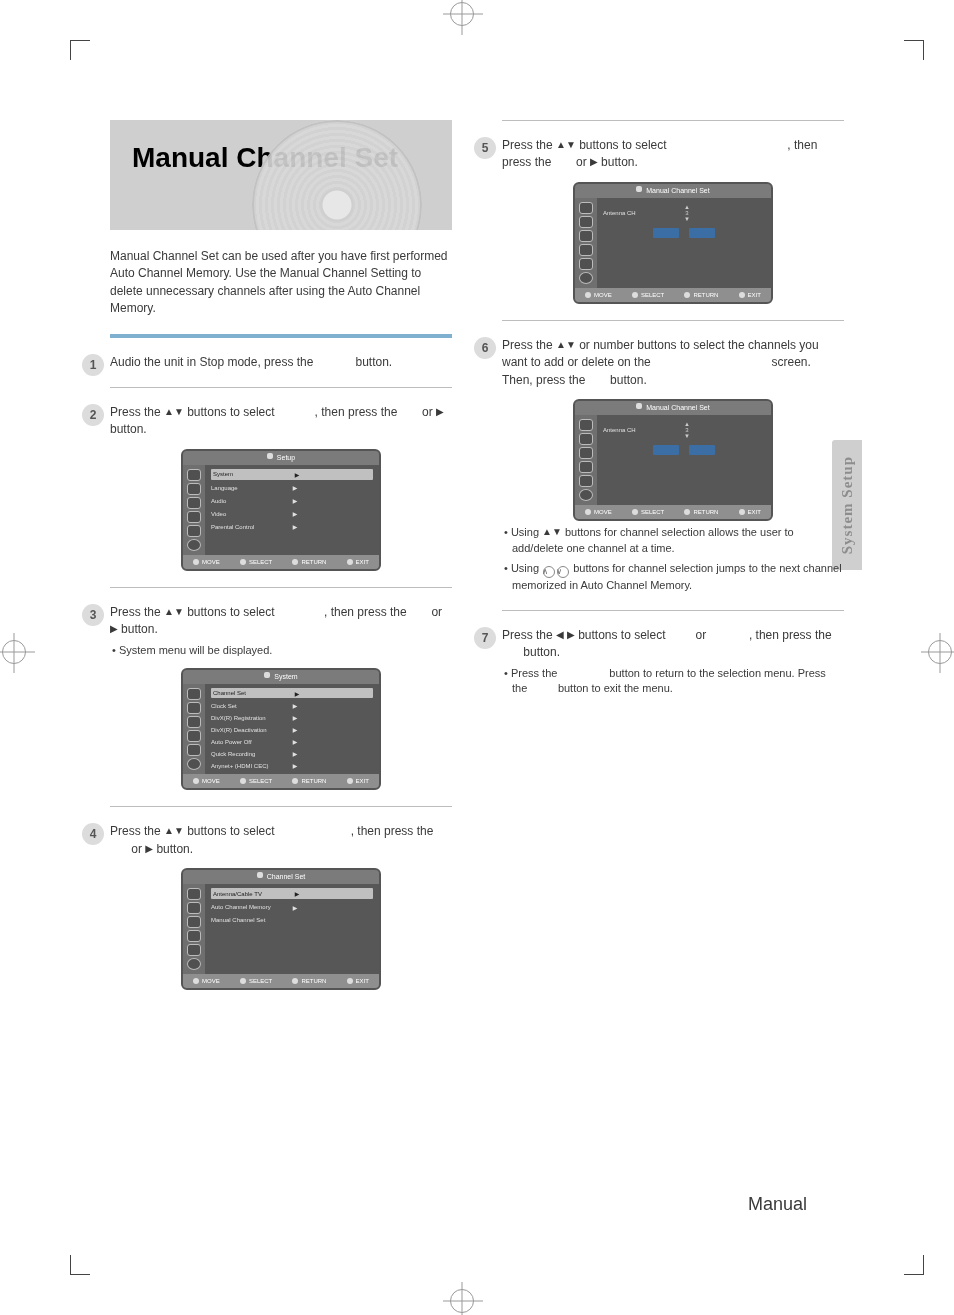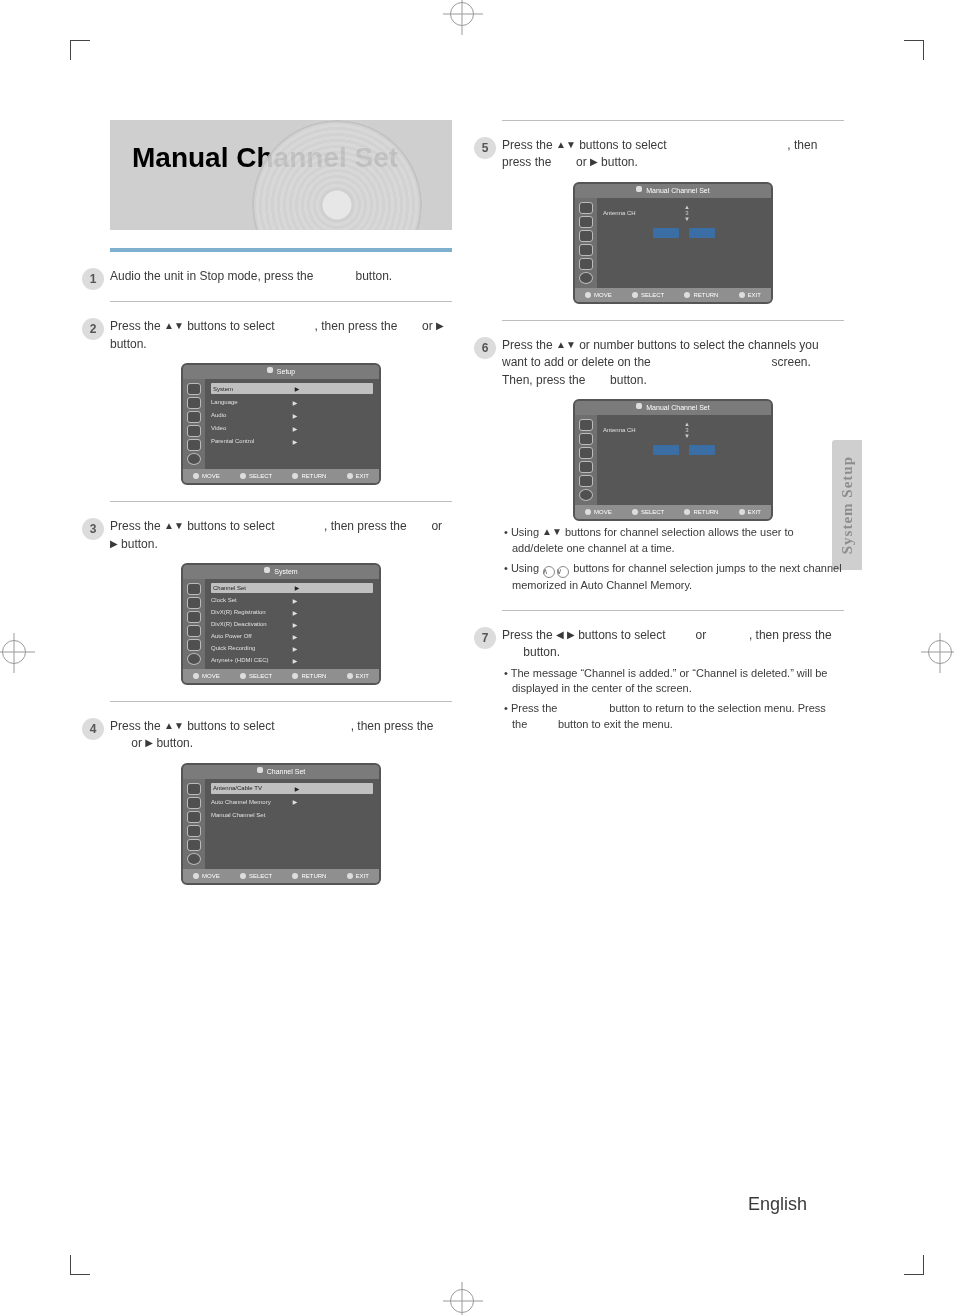--- a/index.html
+++ b/index.html
@@ -102,20 +102,21 @@
   </div>
 
   <div class="content">
 
     <div class="col">
       <div class="banner">
         <div class="t">Manual Channel Set</div>
         <div class="disc"></div>
       </div>
 
+      <p class="intro">Manual Channel Set can be used after you have first performed Auto Channel Memory. Use the Manual Channel Setting to delete unnecessary channels after using the Auto Channel Memory.</p>
 
       <hr class="thick">
 
       <div class="step">
         <div class="stepnum">1</div>
         <p>
           <span>Audio the unit in Stop mode, press the </span>
           <span class="b emptyslot" style="color:transparent;">MENU</span>
           <span> button.</span>
         </p>
@@ -186,20 +187,21 @@
           <span>Press the </span>
           <span class="tri">▲</span><span class="tri">▼</span>
           <span> buttons to select </span>
           <span class="b emptyslot" style="color:transparent;">System</span>
           <span>, then press the </span>
           <span class="b emptyslot" style="color:transparent;">OK</span>
           <span> or </span>
           <span class="tri">▶</span>
           <span> button.</span>
         </p>
+        <p class="sub">System menu will be displayed.</p>
         <div class="tv">
           <div class="hdr">System</div>
           <div class="body">
             <div class="side">
               <div class="ic"></div>
               <div class="ic"></div>
               <div class="ic"></div>
               <div class="ic"></div>
               <div class="ic"></div>
               <div class="ic gear"></div>
@@ -409,29 +411,28 @@
           <span>Press the </span>
           <span class="tri">◀</span> <span class="tri">▶</span>
           <span> buttons to select </span>
           <span class="b emptyslot" style="color:transparent;">Add</span>
           <span> or </span>
           <span class="b emptyslot" style="color:transparent;">Delete</span>
           <span>, then press the </span>
           <span class="b emptyslot" style="color:transparent;">OK</span>
           <span> button.</span>
         </p>
-        <p class="sub">The message “Channel is added.” or “Channel is deleted.” will be displayed in the center of the screen.</p>
         <p class="sub">
           <span>Press the </span>
           <span class="b emptyslot" style="color:transparent;">RETURN</span>
           <span> button to return to the selection menu. Press the </span>
           <span class="b emptyslot" style="color:transparent;">EXIT</span>
           <span> button to exit the menu.</span>
         </p>
       </div>
     </div>
   </div>
 
   <div class="pfoot">
-    <span>English</span>
+    <span>Manual</span>
     <span class="pnum" style="color:transparent;">-33</span>
   </div>
 </div>
 
 </body></html>

